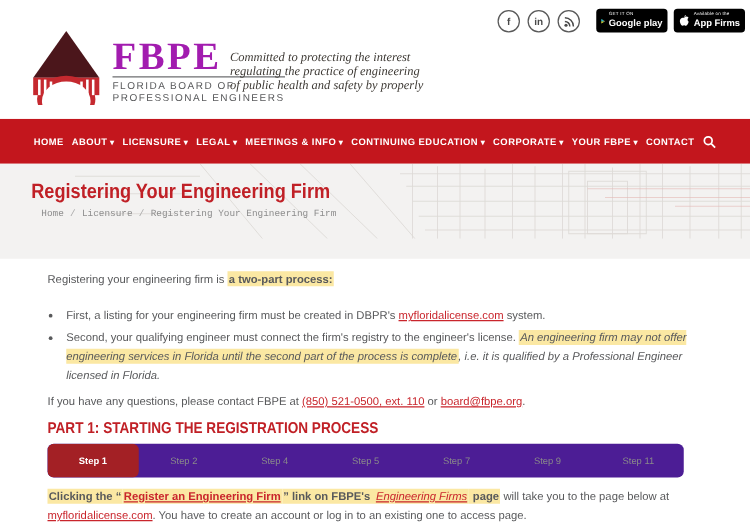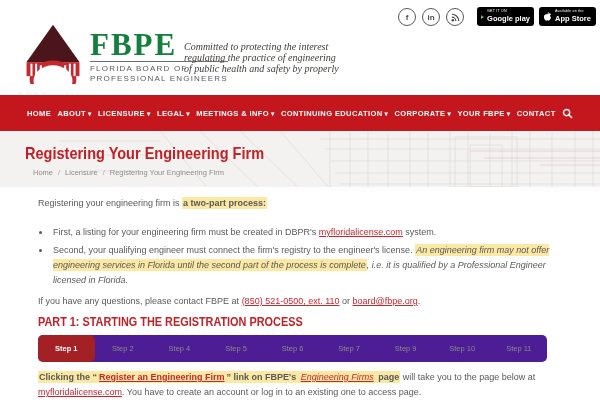--- a/index.html
+++ b/index.html
@@ -5,21 +5,21 @@
   * { margin:0; padding:0; box-sizing:border-box; }
   html,body { width:600px; height:420px; overflow:hidden; background:#fff;
     font-family:"Liberation Sans",sans-serif; }
   .page { width:600px; height:420px; position:relative; background:#fff; }
 
   
   .topbar { height:95px; position:relative; background:#fff; }
   .logo-wrap { position:absolute; left:25px; top:20px; display:flex; align-items:flex-start; }
   .logo-mark { width:56px; height:64px; display:block; }
   .logo-text { margin-left:9px; margin-top:10px; }
-  .logo-acronym { font-family:"Liberation Serif",serif; color:#15803d; font-size:31px;
+  .logo-acronym { font-family:"Liberation Serif",serif; color:#a21caf; font-size:31px;
     font-weight:bold; letter-spacing:2px; line-height:30px; }
   .logo-sub { border-top:1.5px solid #6d6e70; margin-top:1px; padding-top:2px;
     color:#58595b; font-size:8px; letter-spacing:1.2px; line-height:9.5px; font-weight:normal; white-space:nowrap; }
   .tagline { position:absolute; left:184px; top:41px; width:160px;
     font-family:"Liberation Serif",serif; font-style:italic; font-weight:normal;
     font-size:10px; line-height:11px; color:#3e3a35; }
   .social { position:absolute; left:398px; top:8px; display:flex; gap:6px; }
   .social-circle { width:18px; height:18px; border:1px solid #595959; border-radius:50%;
     display:flex; align-items:center; justify-content:center; color:#4a4a4a;
     font-size:8px; font-weight:bold; background:#fff; }
@@ -32,25 +32,25 @@
 
   
   .nav { height:36px; background:#c3161d; display:flex; align-items:center;
     justify-content:space-between; padding:0 27px; }
   .nav-item { color:#fff; font-size:7.5px; font-weight:bold; letter-spacing:.4px;
     white-space:nowrap; text-decoration:none; cursor:pointer; }
   .caret { font-size:6.5px; margin-left:2px; }
   .search-btn { display:flex; align-items:center; cursor:pointer; }
 
   
-  .banner { height:56px; background:#f3f2f1; position:relative; overflow:hidden; }
+  .banner { height:76px; background:#f3f2f1; position:relative; overflow:hidden; }
   .art { position:absolute; right:0; top:0; }
   .banner h1 { position:absolute; left:25px; top:13px; color:#c02026; font-size:16.5px;
     font-weight:bold; transform:scaleX(.88); transform-origin:left; white-space:nowrap; }
-  .breadcrumb { position:absolute; left:33px; top:37px; font-size:7.5px; color:#8d8d8d; }
+  .breadcrumb { position:absolute; left:33px; top:37px; font-size:7.5px; color:#8d8d8d;font-family:Liberation Mono, monospace; }
   .breadcrumb .sep { margin:0 5px; color:#a9a9a9; }
 
   
   .content { padding:9px 27px 0 38px; color:#58595b; font-size:9px; line-height:15px; }
   .content p { margin-bottom:6px; }
   .content ul { margin:14px 0 6px 13px; }
   .content li { margin-bottom:3px; padding-left:2px; }
   .hl { background:#fbe8a3; padding:1px 1px; }
   .link { color:#c9252c; text-decoration:underline; cursor:pointer; }
   .b { font-weight:bold; } .i { font-style:italic; }
@@ -128,21 +128,21 @@
           <span class="badge-bottom">Google play</span>
         </span>
       </a>
       <a class="badge">
         <svg width="9" height="11" viewBox="0 0 10 12">
           <path d="M5,3.2 C6.2,2 8,2.2 8.8,3.4 C7.6,4.2 7.6,6 8.9,6.9 C8.5,8.6 7.4,10.6 6.2,10.6 C5.5,10.6 5.4,10.2 4.8,10.2 C4.2,10.2 4,10.6 3.4,10.6 C2.2,10.6 1,8.2 1,6.4 C1,4.6 2.3,3.4 3.6,3.4 C4.2,3.4 4.6,3.6 5,3.2 Z" fill="#fff"></path>
           <path d="M5.2,2.8 C5.9,2.6 6.4,1.8 6.3,1 C5.6,1.1 5,1.9 5.2,2.8 Z" fill="#fff"></path>
         </svg>
         <span class="badge-txt">
           <span class="badge-top">Available on the</span>
-          <span class="badge-bottom">App Store</span>
+          <span class="badge-bottom">App Firms</span>
         </span>
       </a>
     </div>
   </div>
 
   <nav class="nav">
     <a class="nav-item"><span>HOME</span></a>
     <a class="nav-item"><span>ABOUT</span><span class="caret">▾</span></a>
     <a class="nav-item"><span>LICENSURE</span><span class="caret">▾</span></a>
     <a class="nav-item"><span>LEGAL</span><span class="caret">▾</span></a>
@@ -191,23 +191,21 @@
     <p><span>If you have any questions, please contact FBPE at </span><a class="link">(850) 521-0500, ext. 110</a><span> or </span><a class="link">board@fbpe.org</a><span>.</span></p>
 
     <h2 class="part">PART 1: STARTING THE REGISTRATION PROCESS</h2>
 
 
     <div class="tabs">
       <div class="tab active">Step 1</div>
       <div class="tab">Step 2</div>
       <div class="tab">Step 4</div>
       <div class="tab">Step 5</div>
-      <div class="tab">Step 6</div>
       <div class="tab">Step 7</div>
       <div class="tab">Step 9</div>
-      <div class="tab">Step 10</div>
       <div class="tab">Step 11</div>
     </div>
 
     <p class="step-par"><span class="hl b">Clicking the “</span><a class="hl b link">Register an Engineering Firm</a><span class="hl b">” link on FBPE's </span><a class="hl i link">Engineering Firms</a><span class="hl b"> page</span><span> will take you to the page below at </span><a class="link">myfloridalicense.com</a><span>. You have to create an account or log in to an existing one to access page.</span></p>
 
   </div>
 </div>
 
 </body></html>

